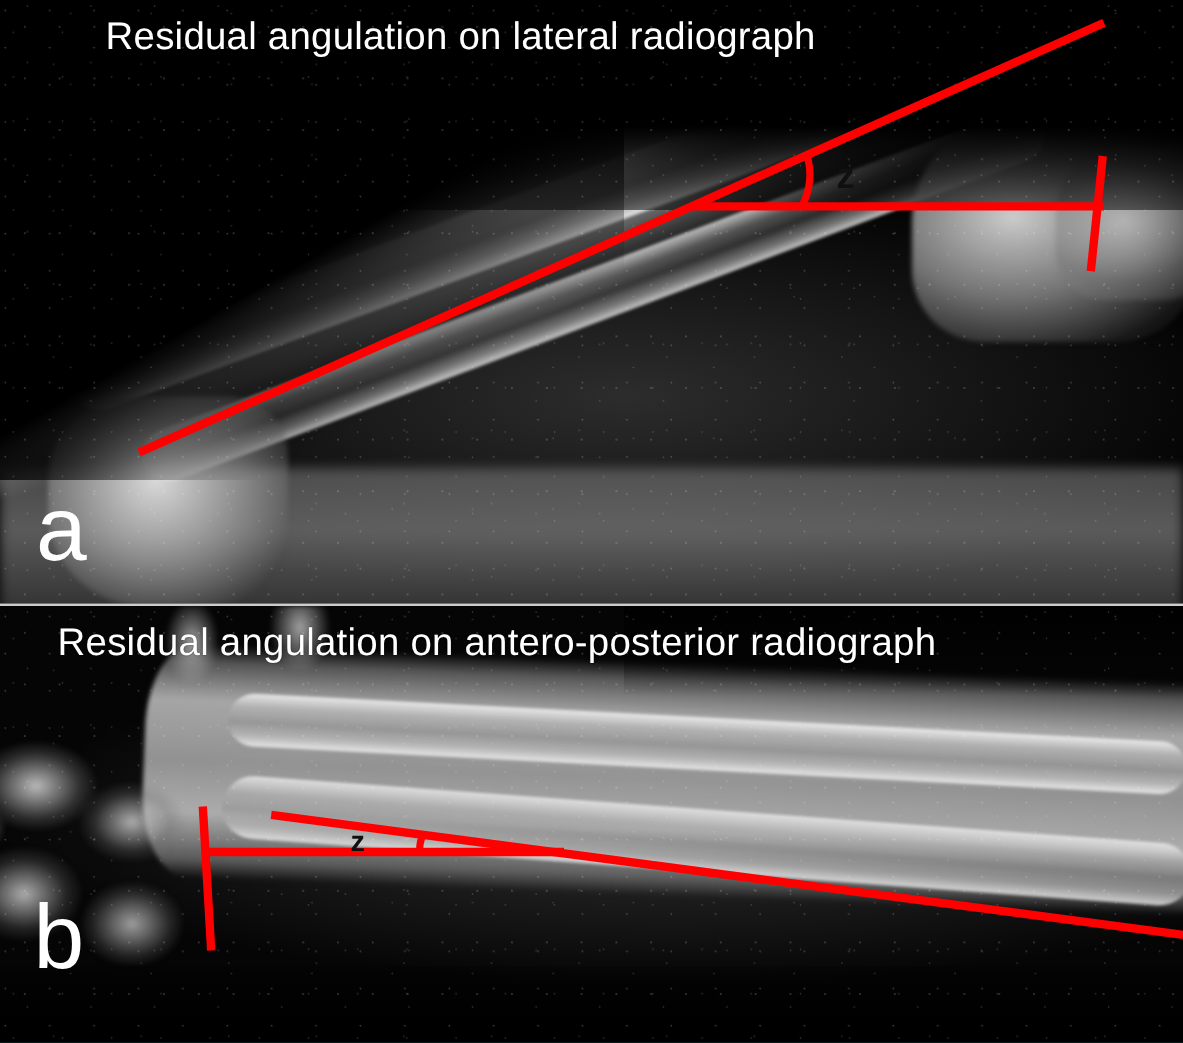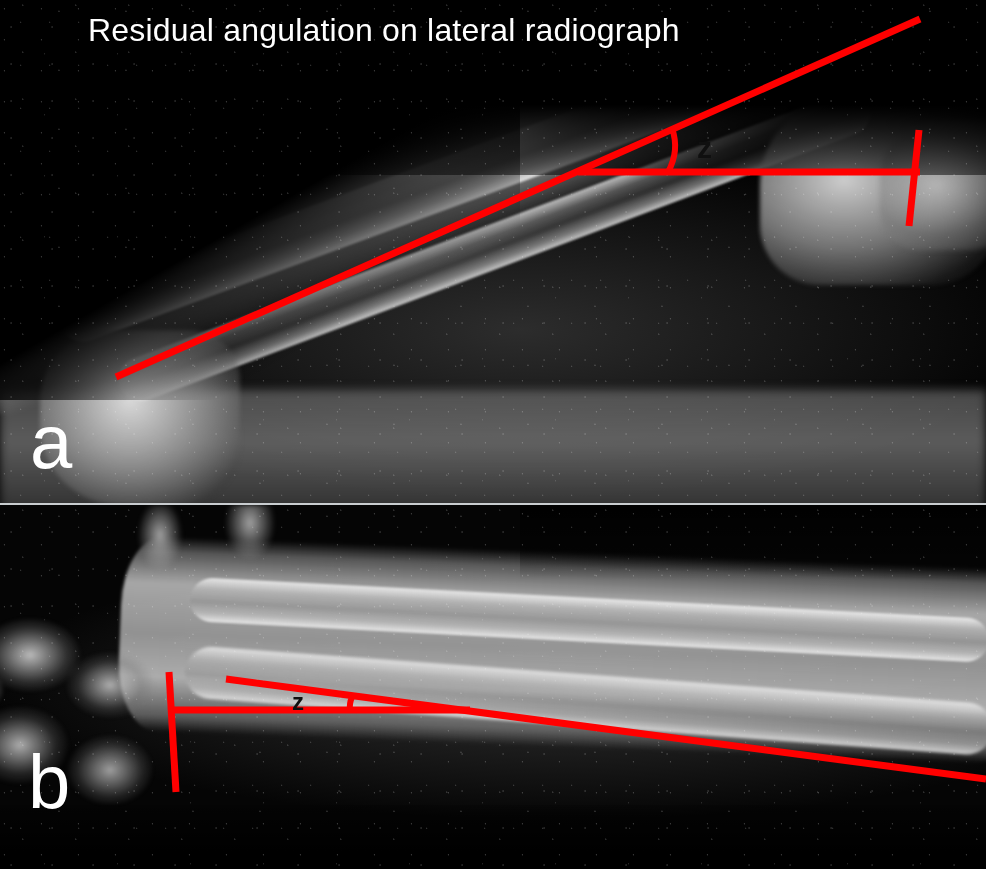--- a/index.html
+++ b/index.html
@@ -341,17 +341,18 @@
 
       <line x1="226" y1="174" x2="986" y2="274" stroke="#FF0000" stroke-width="7"></line>
 
       <line x1="168" y1="205" x2="470" y2="205" stroke="#FF0000" stroke-width="7"></line>
 
       <line x1="169" y1="167" x2="176" y2="287" stroke="#FF0000" stroke-width="7"></line>
 
       <path d="M 352 192 A 26 26 0 0 0 350 206" fill="none" stroke="#FF0000" stroke-width="6"></path>
     </svg>
 
+    <div class="panel-title" id="title-b" style="top:12px;">Residual angulation on antero-posterior radiograph</div>
     <div class="panel-letter" id="letter-b" style="top:239px;">b</div>
     <div class="angle-label" id="angle-label-b" style="top:185px;">z</div>
   </div>
 
 </div>
 
 </body></html>

